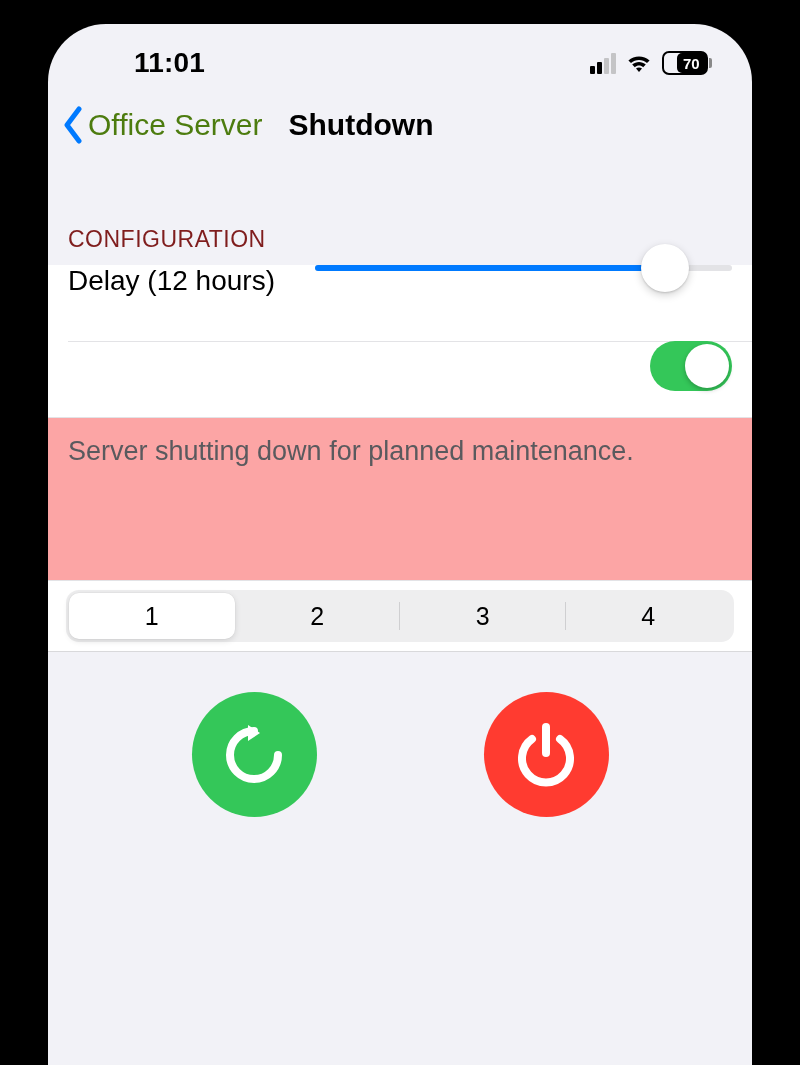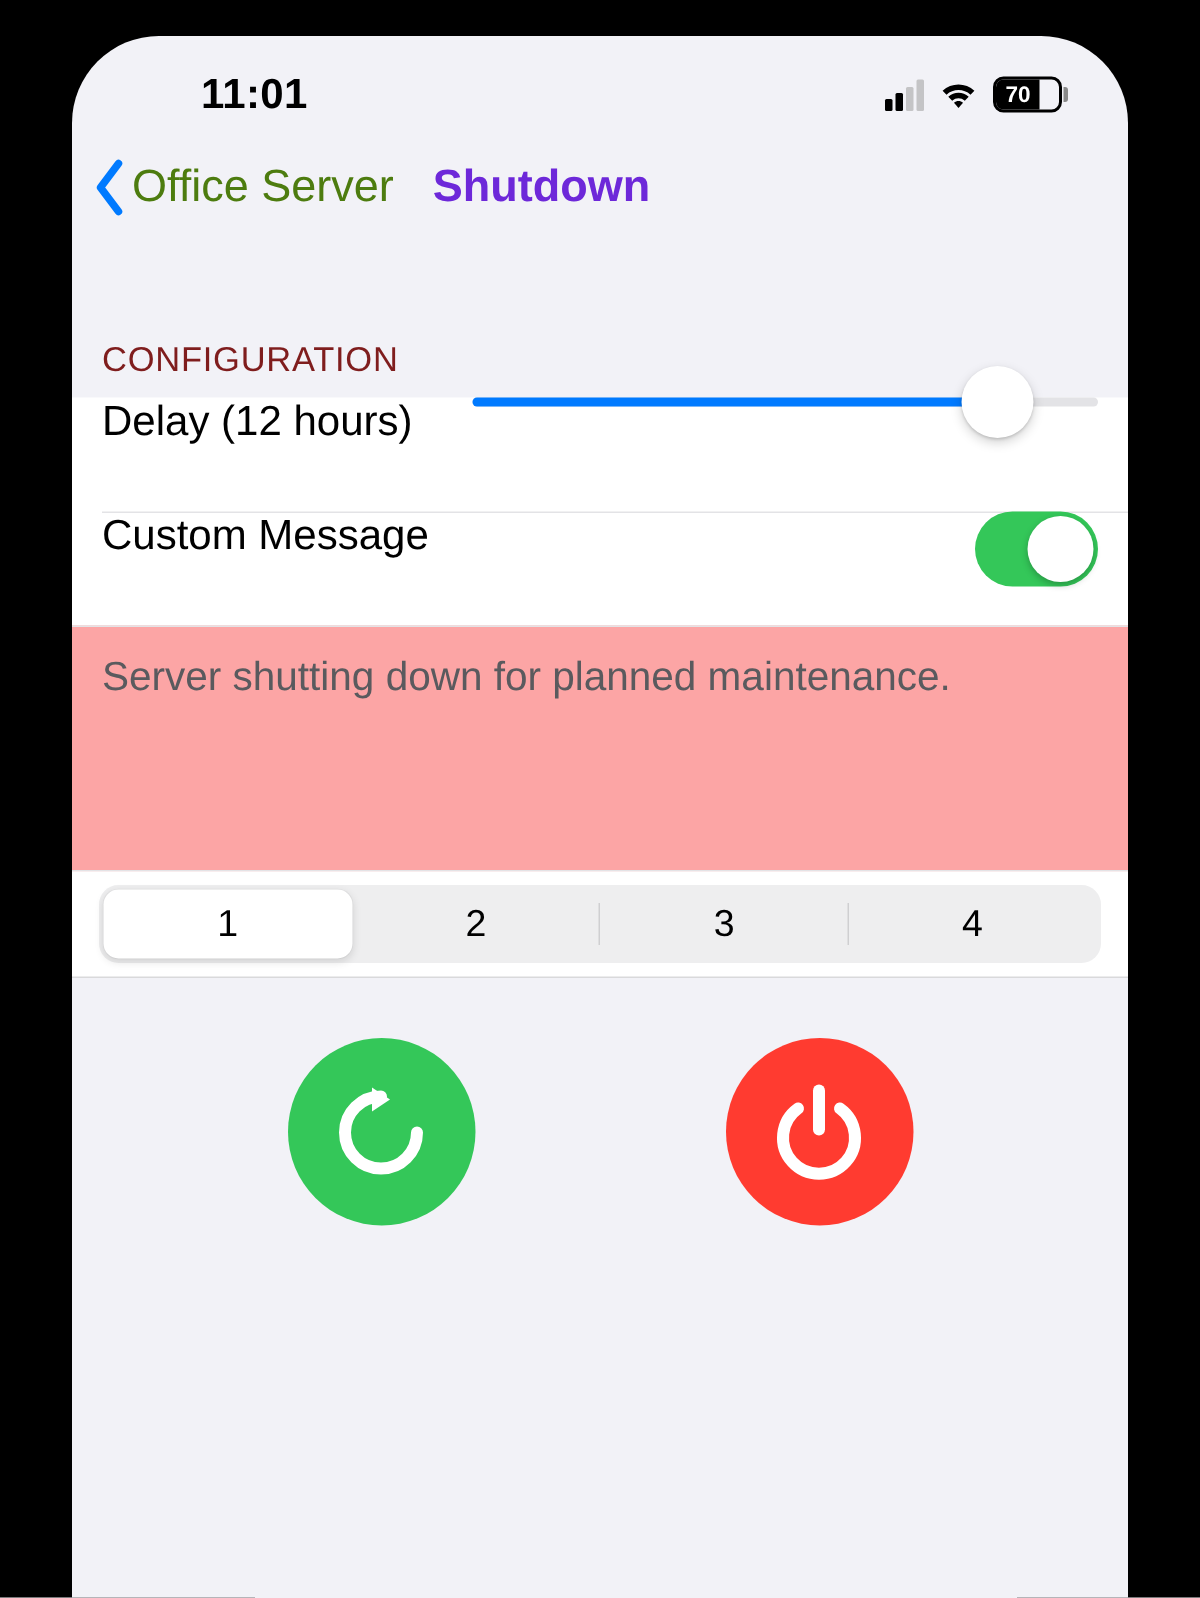--- a/index.html
+++ b/index.html
@@ -62,21 +62,21 @@
     .wifi-icon { width: 30px; height: 22px; }
     .battery-wrap { display: flex; align-items: center; }
     .battery {
       position: relative;
       width: 46px;
       height: 24px;
       border: 2px solid #000;
       border-radius: 7px;
       display: flex;
       align-items: center;
-      justify-content: flex-start;
+      justify-content: flex-end;
       padding: 0;
     }
     .battery-fill {
       height: 100%;
       width: 70%;
       background: #000;
       border-radius: 5px 0 0 5px;
       display:flex;
       align-items:center;
       justify-content:center;
@@ -108,21 +108,21 @@
       font-weight: 400;
     }
     .chevron-left {
       width: 22px;
       height: 38px;
       margin-right: 4px;
     }
     .nav-title {
       font-size: 30px;
       font-weight: 600;
-      color: #6d28d9;
+      color: #000000;
       margin-left: 26px;
     }
     
     .section-header {
       padding: 56px 4px 12px 20px;
       font-size: 23px;
       font-weight: 400;
       color: #7f1d1d;
       letter-spacing: 0.5px;
     }
@@ -323,21 +323,20 @@
       <div class="row-label">Delay (12 hours)</div>
       <div class="slider-track-wrap">
         <div class="slider-track"></div>
         <div class="slider-fill"></div>
         <div class="slider-thumb"></div>
       </div>
     </div>
 
 
     <div class="row">
-      <div class="row-label">Custom Message</div>
       <div class="switch">
         <div class="switch-knob"></div>
       </div>
     </div>
 
     <div class="message-box">
       <div class="message-text">Server shutting down for planned maintenance.</div>
     </div>
 
     <div class="segmented-wrap">

